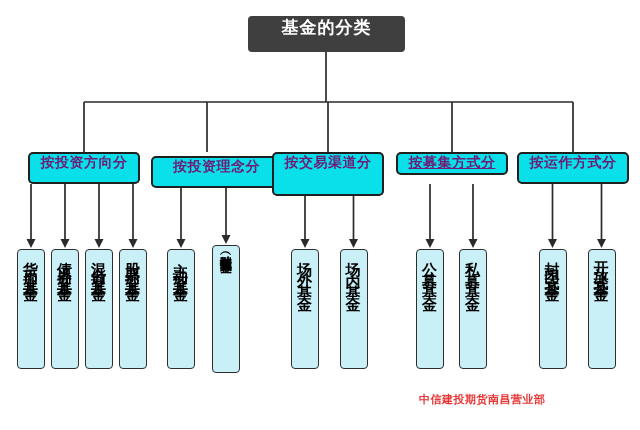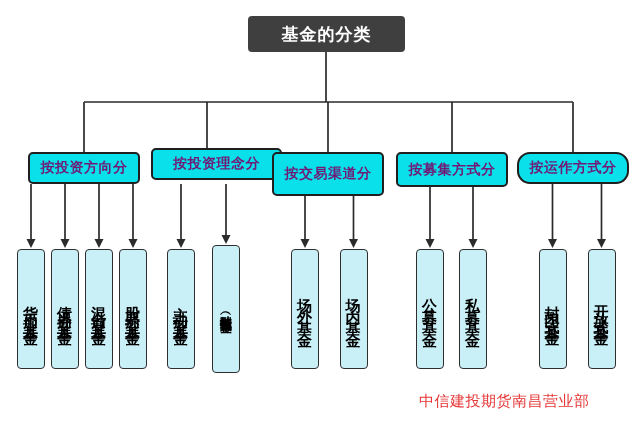--- a/index.html
+++ b/index.html
@@ -8,38 +8,38 @@
     --border:#1f1f1f; --line:#2b2b2b; --footer:#e53535;
     --canvas-bg:#ffffff;
   }
   html,body{margin:0;padding:0;}
   body{background:#ffffff;font-family:"Liberation Sans","DejaVu Sans",sans-serif;}
   .canvas{
     position:relative;width:640px;height:430px;background:var(--canvas-bg);
     overflow:hidden;
   }
   .connectors{position:absolute;left:0;top:0;width:640px;height:430px;pointer-events:none;}
-  .node{position:absolute;display:flex;align-items:center;justify-content:center;box-sizing:border-box;}
+  .node{position:absolute;display:flex;align-items:flex-start;justify-content:center;box-sizing:border-box;}
   .root-node{
     background:var(--root-bg);color:var(--root-text);
     border-radius:4px;font-size:17px;font-weight:bold;letter-spacing:1px;
   }
   .cat-node{
     background:var(--cat-bg);border:2px solid var(--border);border-radius:5px;
     color:#701a75;font-size:14px;font-weight:bold;letter-spacing:0.5px;
   }
   .leaf-node{
     background:var(--leaf-bg);border:1.6px solid #2e2e2e;border-radius:4px;
     color:#000;font-weight:bold;
   }
   .leaf-node .vtext{
     writing-mode:vertical-rl;line-height:1;white-space:nowrap;
   }
   .footer-note{
-    position:absolute;font-size:15px;font-weight:normal;color:var(--footer);
+    position:absolute;font-size:11px;font-weight:bold;color:var(--footer);
     letter-spacing:0.5px;white-space:nowrap;
   }
 </style>
 </head>
 <body>
 
 <div class="canvas">
   <svg class="connectors" width="640" height="430" viewBox="0 0 640 430" aria-hidden="true">
       <path d="M 326 52 V 102 M 84 102 H 573 M 84 102 V 152 M 31 184 V 240 M 65 184 V 240 M 99 184 V 240 M 133 184 V 240 M 207 102 V 152 M 181 184 V 240 M 226 184 V 236 M 328 102 V 152 M 305 184 V 240 M 353.5 184 V 240 M 452 102 V 152 M 430 184 V 240 M 473 184 V 240 M 573 102 V 152 M 552.5 184 V 240 M 601.5 184 V 240" fill="none" stroke="var(--line)" stroke-width="1.7"></path>
       <polygon points="26.5,239 35.5,239 31,248" fill="var(--line)"></polygon>
@@ -57,30 +57,30 @@
     </svg>
 
   <div class="node root-node" style="left:248px;top:16px;width:157px;height:36px;">
     <span>基金的分类</span>
   </div>
 
   <div id="cats">
       <div class="node cat-node" style="left: 28px; top: 152px; width: 112px; height: 32px;">
         <span>按投资方向分</span>
       </div>
-      <div class="node cat-node" style="left: 151px; top: 148px; width: 131px; height: 32px;">
+      <div class="node cat-node" style="left: 151px; top: 156px; width: 131px; height: 32px;">
         <span>按投资理念分</span>
       </div>
       <div class="node cat-node" style="left: 272px; top: 152px; width: 112px; height: 44px;">
         <span>按交易渠道分</span>
       </div>
-      <div class="node cat-node" style="left: 396px; top: 152px; width: 112px; height: 35px;">
+      <div class="node cat-node" style="left: 396px; top: 152px; width: 112px; height: 23px; text-decoration: underline;">
         <span>按募集方式分</span>
       </div>
-      <div class="node cat-node" style="left: 517px; top: 152px; width: 112px; height: 32px; border-radius: 13px;">
+      <div class="node cat-node" style="left: 517px; top: 152px; width: 112px; height: 32px;">
         <span>按运作方式分</span>
       </div>
     </div>
   <div id="leaves">
       <div class="node leaf-node" style="left: 17px; top: 249px; width: 28px; height: 120px;">
         <span class="vtext" style="font-size: 15px; letter-spacing: 6.2px;">货币型基金</span>
       </div>
       <div class="node leaf-node" style="left: 51px; top: 249px; width: 28px; height: 120px;">
         <span class="vtext" style="font-size: 15px; letter-spacing: 6.2px;">债券型基金</span>
       </div>

